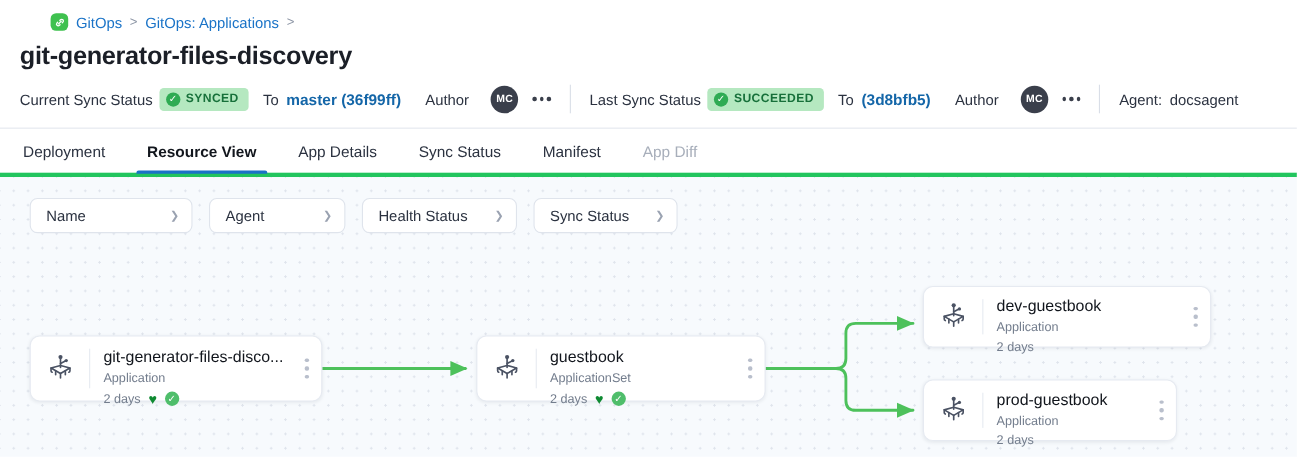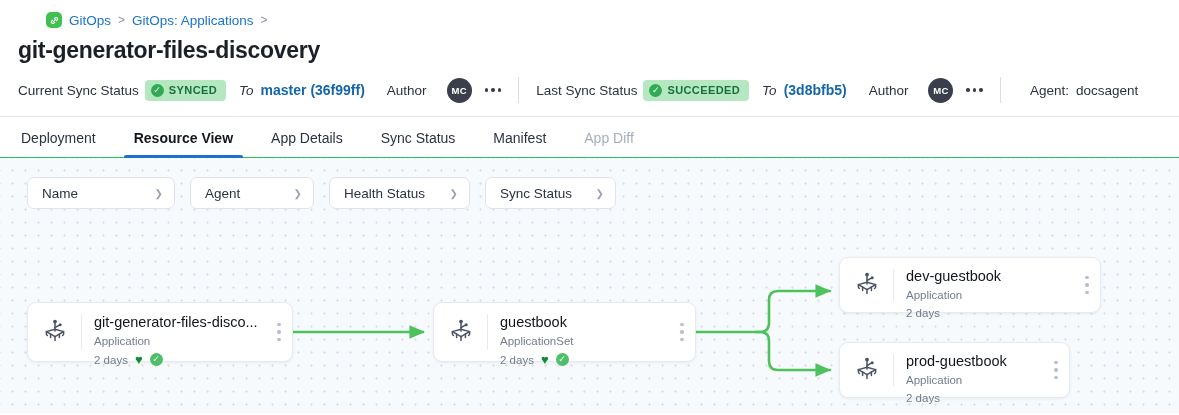--- a/index.html
+++ b/index.html
@@ -39,39 +39,39 @@
     display:inline-flex;align-items:center;gap:5px;
     background:#b5e8c0;border-radius:4px;
     padding:4px 9px 4px 6px;margin:0 6px;
     font-size:11px;font-weight:bold;letter-spacing:.4px;color:#17703a;
   }
   .pill-ico{
     width:13px;height:13px;border-radius:50%;background:#2eab53;
     display:inline-flex;align-items:center;justify-content:center;
     color:#fff;font-size:9px;line-height:1;
   }
-  .to-word{margin:0 7px 0 7px;color:#2b3240;font-style:italic;}
+  .to-word{margin:0 7px 0 7px;color:#2b3240;}
   .rev-link{color:#1466a8;font-weight:bold;font-size:14px;cursor:pointer;}
   .author-word{margin-left:22px;color:#2b3240;}
   .avatar{
     width:25px;height:25px;border-radius:50%;background:#3a3f4b;
     color:#fff;font-size:9.5px;font-weight:bold;letter-spacing:.3px;
     display:inline-flex;align-items:center;justify-content:center;
     margin-left:20px;
   }
   .kebab-h{
     margin-left:13px;display:inline-flex;gap:3px;align-items:center;cursor:pointer;
   }
   .kebab-h i{width:3.5px;height:3.5px;border-radius:50%;background:#3a3f4b;display:block;}
   .vdiv{width:1px;height:26px;background:#d9dee7;margin:0 17px;}
-  .agent{margin-left:12px;color:#2b3240;}
+  .agent{margin-left:0;color:#2b3240;}
   
   .tabs{
     display:flex;align-items:flex-end;gap:0;
-    border-bottom:1px solid #22c55e;padding-left:18px;height:40px;
+    border-bottom:4px solid #22c55e;padding-left:18px;height:40px;
   }
   .tab{
     font-size:14px;color:#2b3240;padding:0 19px 11px 19px;cursor:pointer;
     position:relative;
   }
   .tab:first-child{padding-left:3px;}
   .tab.active{font-weight:bold;color:#12161d;}
   .tab.active:after{
     content:"";position:absolute;left:9px;right:9px;bottom:-1px;height:3px;
     background:#1a73c7;border-radius:2px 2px 0 0;

